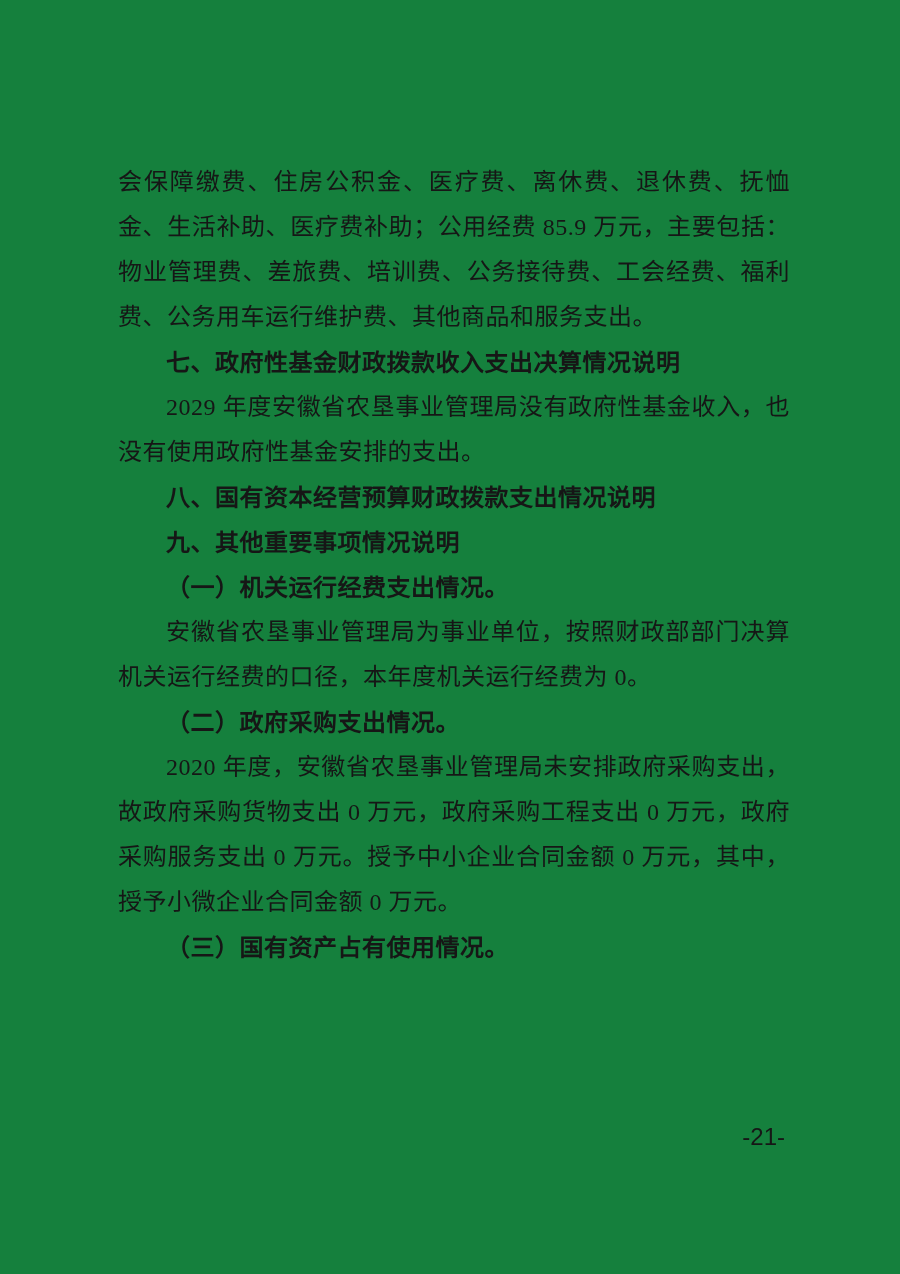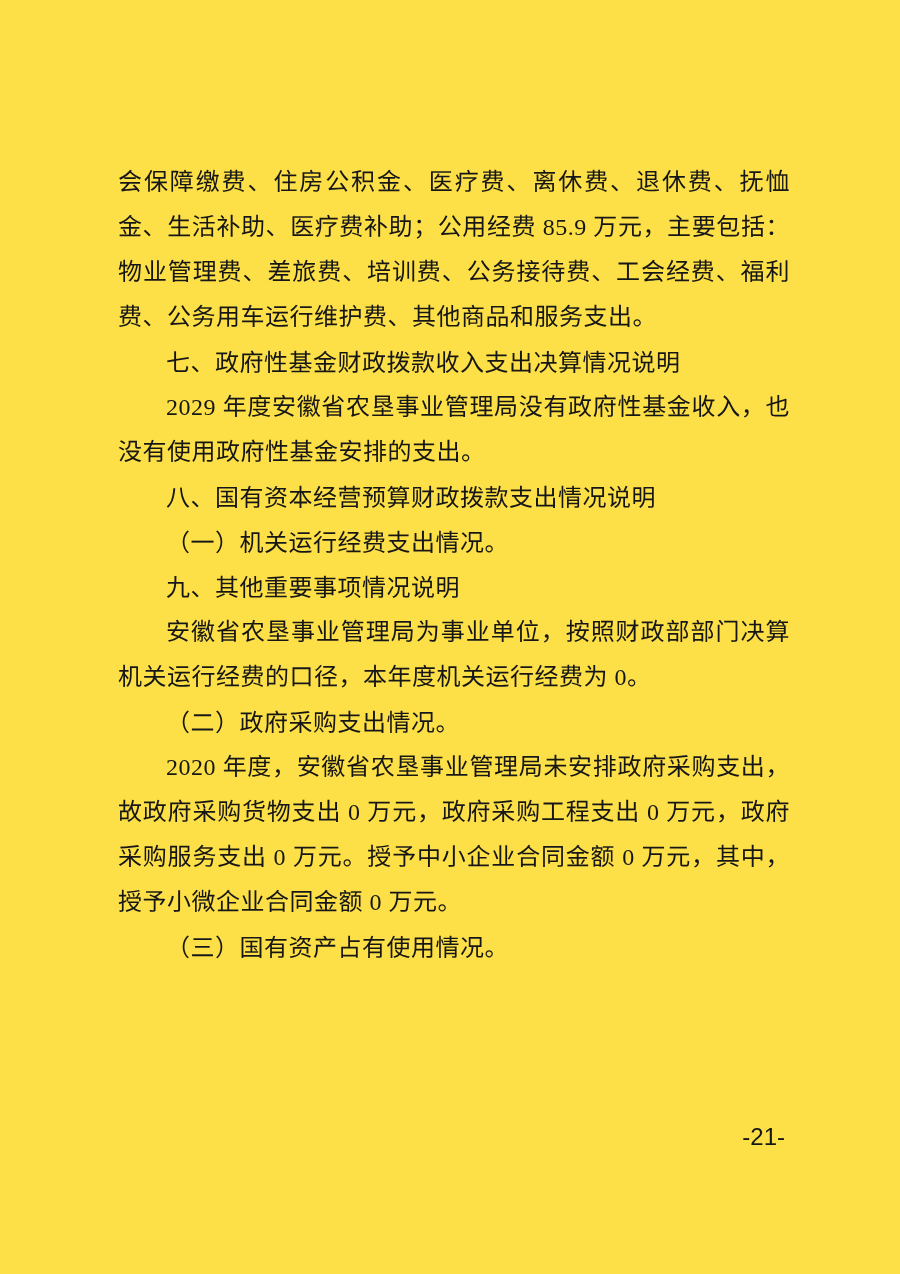--- a/index.html
+++ b/index.html
@@ -4,21 +4,21 @@
 <style>
   html, body {
     margin: 0;
     padding: 0;
     background: #ffffff;
   }
   .page {
     position: relative;
     width: 900px;
     height: 1274px;
-    background: #fde047;
+    background: #15803d;
     overflow: hidden;
     color: #161616;
   }
   .doc-content {
     position: absolute;
     left: 118px;
     top: 160px;
     width: 672px;
   }
   .para {
@@ -34,21 +34,21 @@
     font-family: "Liberation Serif", "DejaVu Serif", serif;
     text-indent: 2em;
   }
   .para.continued {
     font-family: "Liberation Serif", "DejaVu Serif", serif;
     text-indent: 0;
   }
   .para.heading,
   .para.subheading {
     font-family: "Liberation Sans", "DejaVu Sans", sans-serif;
-    font-weight: normal;
+    font-weight: bold;
     text-indent: 2em;
     text-align: left;
   }
   .page-footer {
     position: absolute;
     top: 1123px;
     right: 115px;
     font-family: Liberation Sans, sans-serif;
     font-size: 24px;
     line-height: 28px;
@@ -64,23 +64,23 @@
 
     <p class="para continued">会保障缴费、住房公积金、医疗费、离休费、退休费、抚恤金、生活补助、医疗费补助；公用经费 85.9 万元，主要包括：物业管理费、差旅费、培训费、公务接待费、工会经费、福利费、公务用车运行维护费、其他商品和服务支出。</p>
 
     <p class="para heading">七、政府性基金财政拨款收入支出决算情况说明</p>
 
     <p class="para body-text">2029 年度安徽省农垦事业管理局没有政府性基金收入，也没有使用政府性基金安排的支出。</p>
 
     <p class="para heading">八、国有资本经营预算财政拨款支出情况说明</p>
 
 
+    <p class="para heading">九、其他重要事项情况说明</p>
+
     <p class="para subheading">（一）机关运行经费支出情况。</p>
-
-    <p class="para heading">九、其他重要事项情况说明</p>
 
     <p class="para body-text">安徽省农垦事业管理局为事业单位，按照财政部部门决算机关运行经费的口径，本年度机关运行经费为 0。</p>
 
     <p class="para subheading">（二）政府采购支出情况。</p>
 
     <p class="para body-text">2020 年度，安徽省农垦事业管理局未安排政府采购支出，故政府采购货物支出 0 万元，政府采购工程支出 0 万元，政府采购服务支出 0 万元。授予中小企业合同金额 0 万元，其中，授予小微企业合同金额 0 万元。</p>
 
     <p class="para subheading">（三）国有资产占有使用情况。</p>
 
 

